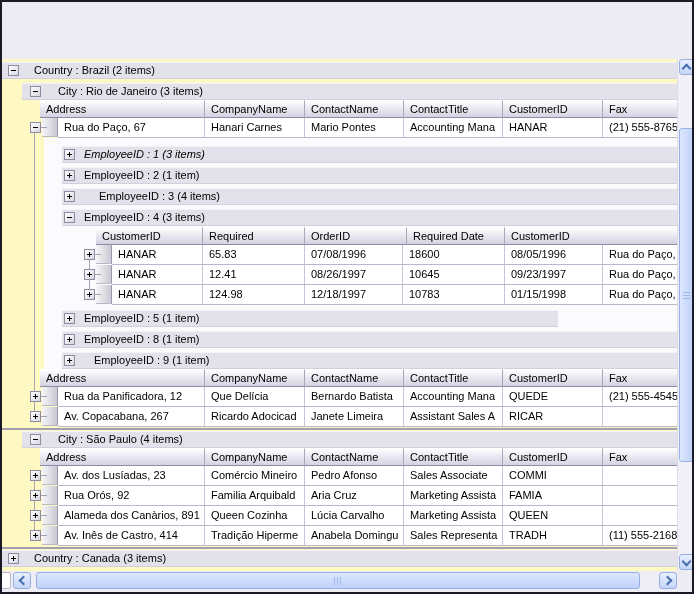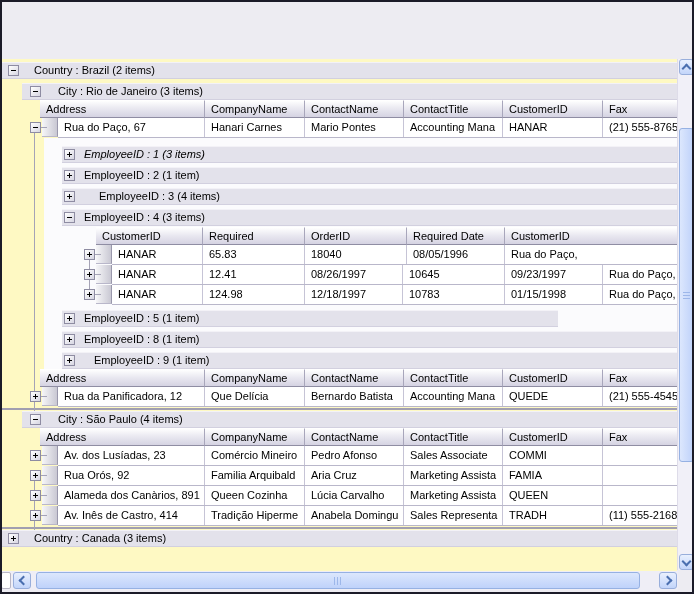--- a/index.html
+++ b/index.html
@@ -109,21 +109,22 @@
         <div class="hcell fill">CustomerID</div>
       </div>
       <div class="band data-row" style="margin-top: 0px;">
         <span class="expander plus" style="left: 84px;">
           <span class="tick"></span>
         </span>
         <div class="indicator" style="left: 96px; width: 16px;"></div>
         <div class="cellwrap" style="left: 112px;">
           <div class="cell" style="width: 91px;">HANAR</div>
           <div class="cell" style="width: 102px;">65.83</div>
-          <div class="cell" style="width: 102px;">18040</div>
+          <div class="cell" style="width: 98px;">07/08/1996</div>
+          <div class="cell" style="width: 102px;">18600</div>
           <div class="cell" style="width: 98px;">08/05/1996</div>
           <div class="cell fill">Rua do Paço,</div>
         </div>
       </div>
       <div class="band data-row" style="margin-top: 0px;">
         <span class="expander plus" style="left: 84px;">
           <span class="tick"></span>
         </span>
         <div class="indicator" style="left: 96px; width: 16px;"></div>
         <div class="cellwrap" style="left: 112px;">
@@ -167,20 +168,34 @@
         <div class="indicator" style="left: 42px; width: 16px;"></div>
         <div class="cellwrap" style="left: 58px;">
           <div class="cell" style="width: 147px;">Rua da Panificadora, 12</div>
           <div class="cell" style="width: 100px;">Que Delícia</div>
           <div class="cell" style="width: 99px;">Bernardo Batista</div>
           <div class="cell" style="width: 99px;">Accounting Mana</div>
           <div class="cell" style="width: 100px;">QUEDE</div>
           <div class="cell fill">(21) 555-4545</div>
         </div>
       </div>
+      <div class="band data-row" style="margin-top: 0px;">
+        <span class="expander plus" style="left: 30px;">
+          <span class="tick"></span>
+        </span>
+        <div class="indicator" style="left: 42px; width: 16px;"></div>
+        <div class="cellwrap" style="left: 58px;">
+          <div class="cell" style="width: 147px;">Av. Copacabana, 267</div>
+          <div class="cell" style="width: 100px;">Ricardo Adocicad</div>
+          <div class="cell" style="width: 99px;">Janete Limeira</div>
+          <div class="cell" style="width: 99px;">Assistant Sales A</div>
+          <div class="cell" style="width: 100px;">RICAR</div>
+          <div class="cell fill"></div>
+        </div>
+      </div>
       <div class="band sep" style="margin-top: 1px;"></div>
       <div class="band group-row" style="margin-left: 22px; width: 656px; margin-top: 1px;"><span class="expander" style="left: 8px;"></span><span class="glabel" style="margin-left: 36px;">City : São Paulo (4 items)</span></div>
       <div class="band colhead" style="margin-left: 40px; width: 638px; margin-top: 0px;">
         <div class="hcell" style="width: 165px;">Address</div>
         <div class="hcell" style="width: 100px;">CompanyName</div>
         <div class="hcell" style="width: 99px;">ContactName</div>
         <div class="hcell" style="width: 99px;">ContactTitle</div>
         <div class="hcell" style="width: 100px;">CustomerID</div>
         <div class="hcell fill">Fax</div>
       </div>

